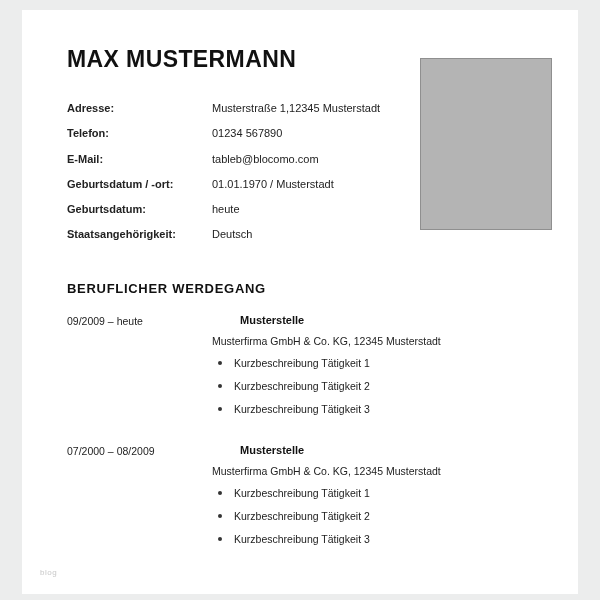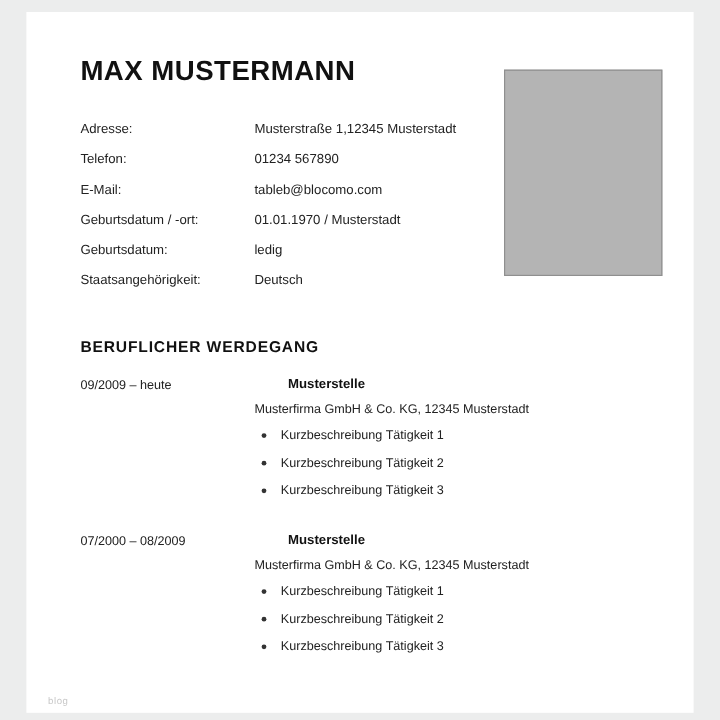--- a/index.html
+++ b/index.html
@@ -18,21 +18,21 @@
     left: 22px;
     top: 10px;
     width: 556px;
     height: 584px;
     background: #ffffff;
     box-sizing: border-box;
   }
   .watermark {
     position: absolute;
     left: 18px;
-    top: 570px;
+    top: 558px;
     font-size: 8px;
     color: #c8c8c8;
     letter-spacing: 0.5px;
   }
   .content {
     position: absolute;
     left: 45px;
     top: 37px;
     width: 468px;
   }
@@ -58,20 +58,21 @@
     font-size: 11px;
     color: #222222;
   }
   table.personal td {
     padding: 0 0 12px 0;
     vertical-align: top;
     line-height: 1.2;
   }
   td.label {
     width: 145px;
+    font-weight: bold;
   }
   .section-title {
     font-size: 13px;
     font-weight: bold;
     letter-spacing: 0.7px;
     color: #111111;
     margin: 28px 0 18px 0;
   }
   .entry {
     display: flex;
@@ -151,21 +152,21 @@
         <tr>
           <td class="label">E-Mail:</td>
           <td class="value">tableb@blocomo.com</td>
         </tr>
         <tr>
           <td class="label">Geburtsdatum / -ort:</td>
           <td class="value">01.01.1970 / Musterstadt</td>
         </tr>
         <tr>
           <td class="label">Geburtsdatum:</td>
-          <td class="value">ledig</td>
+          <td class="value">heute</td>
         </tr>
         <tr>
           <td class="label">Staatsangehörigkeit:</td>
           <td class="value">Deutsch</td>
         </tr>
       </tbody>
     </table>
 
     <div class="section-title">BERUFLICHER WERDEGANG</div>
 

